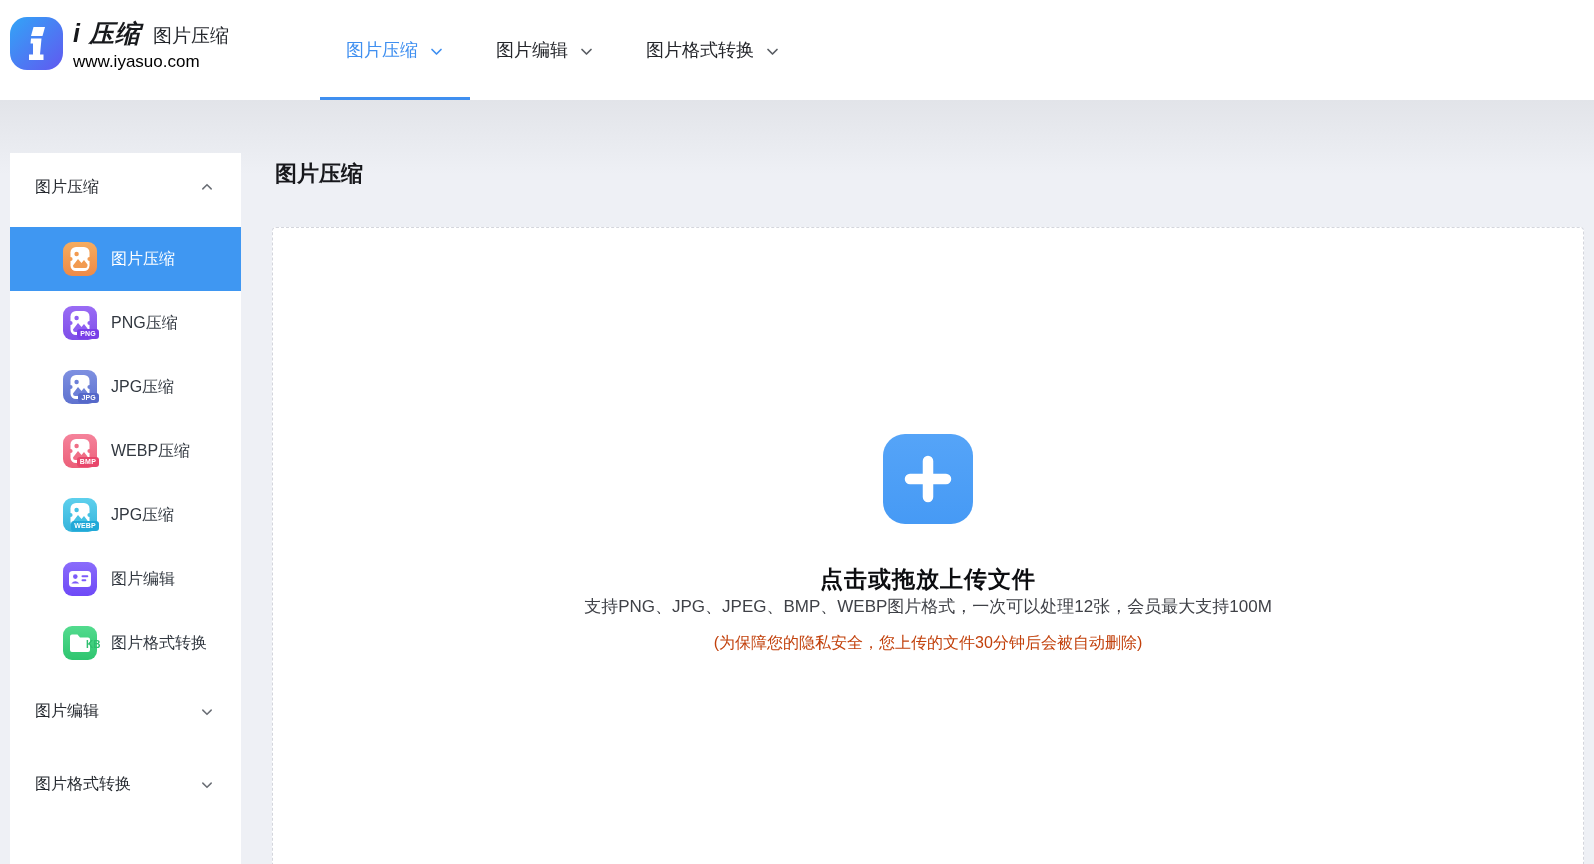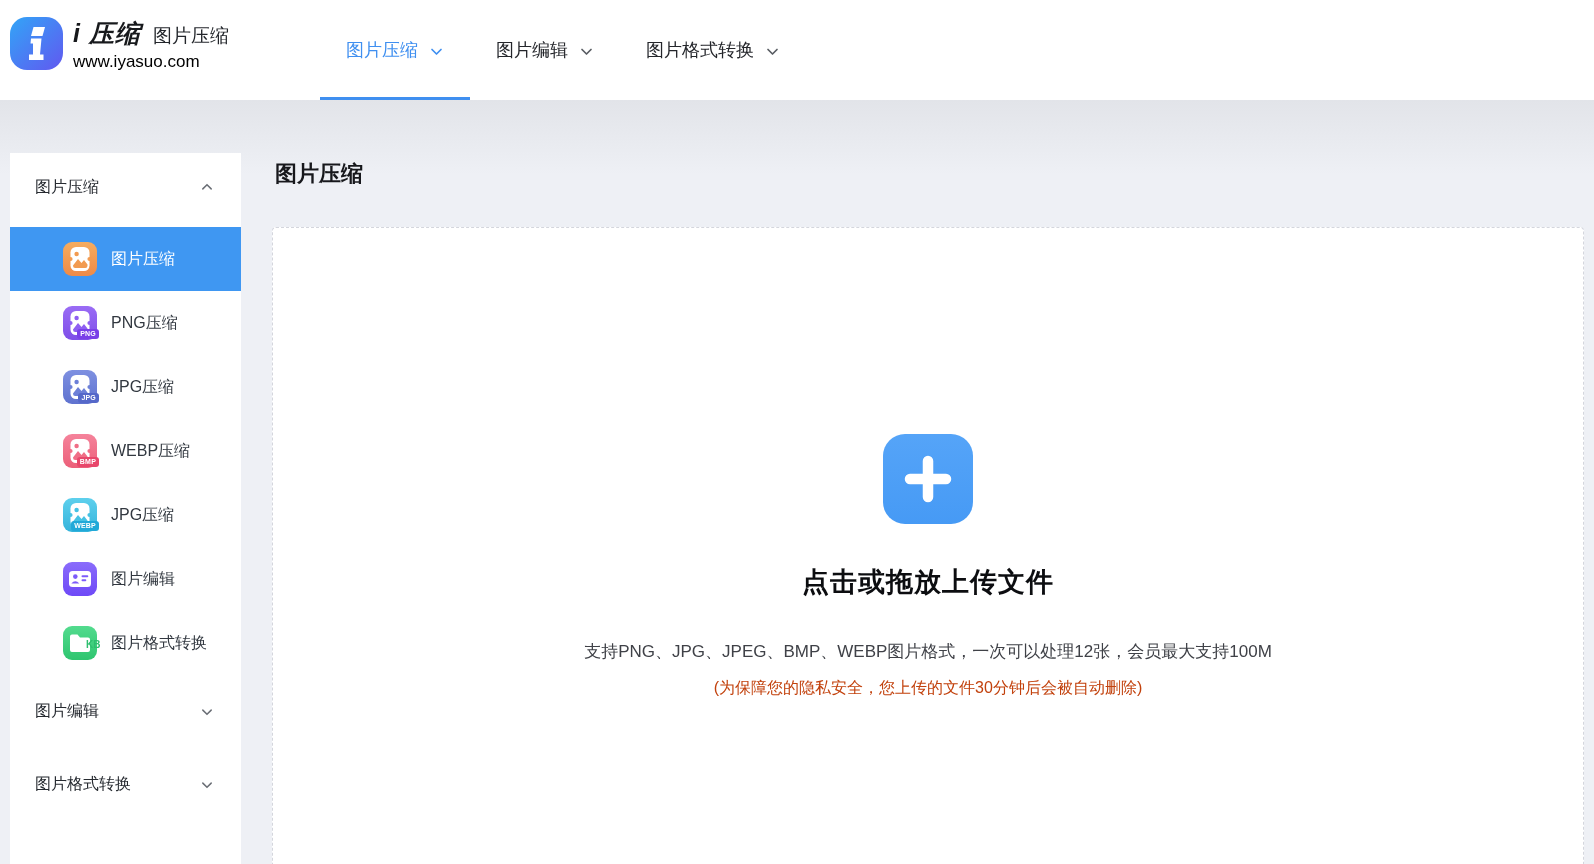--- a/index.html
+++ b/index.html
@@ -50,22 +50,22 @@
   .sq.i-webp  { background:linear-gradient(180deg,#5ED0ED,#34B3DB); }
   .sq.i-webp .badge { background:#21A9D8; }
   .sq.i-id    { background:linear-gradient(180deg,#8A6CFB,#6E49F7); }
   .sq.i-kb    { background:linear-gradient(180deg,#53DB8E,#2EC56F); }
   .sq.i-kb .kb-text { position:absolute; left:0; right:0; top:13px; text-align:center; font-size:10px; font-weight:700; color:#2EBE6F;padding-left:23px; }
 
   
   .page-title { position:absolute; left:275px; top:59px; font-size:22px; font-weight:700; color:#17181c; }
   .upload-box { position:absolute; left:272px; right:10px; top:127px; bottom:-6px; background:#fff; border:1px dashed #d4d6dd; border-radius:4px; display:flex; flex-direction:column; align-items:center; padding-top:206px; cursor:pointer; }
   .plus-btn { width:90px; height:90px; border-radius:22px; background:linear-gradient(180deg,#55A4F8,#469AF5); display:flex; align-items:center; justify-content:center; cursor:pointer; }
-  .upload-title { margin-top:40px; font-size:27px; font-weight:700; color:#0c0d10; letter-spacing:1px; }
-  .upload-support { margin-top:40px; font-size:17px; color:#3f4147; }
+  .upload-title { margin-top:40px; font-size:23px; font-weight:700; color:#0c0d10; letter-spacing:1px; }
+  .upload-support { font-size:17px; color:#3f4147; }
   .upload-note { margin-top:15px; font-size:16px; color:#c2410c; }
 </style>
 </head>
 <body>
 
 <div class="header">
   <div class="brand">
     <svg class="logo-icon" viewBox="0 0 53 53">
       <defs>
         <linearGradient id="lg" x1="0" y1="0" x2="1" y2="1">

